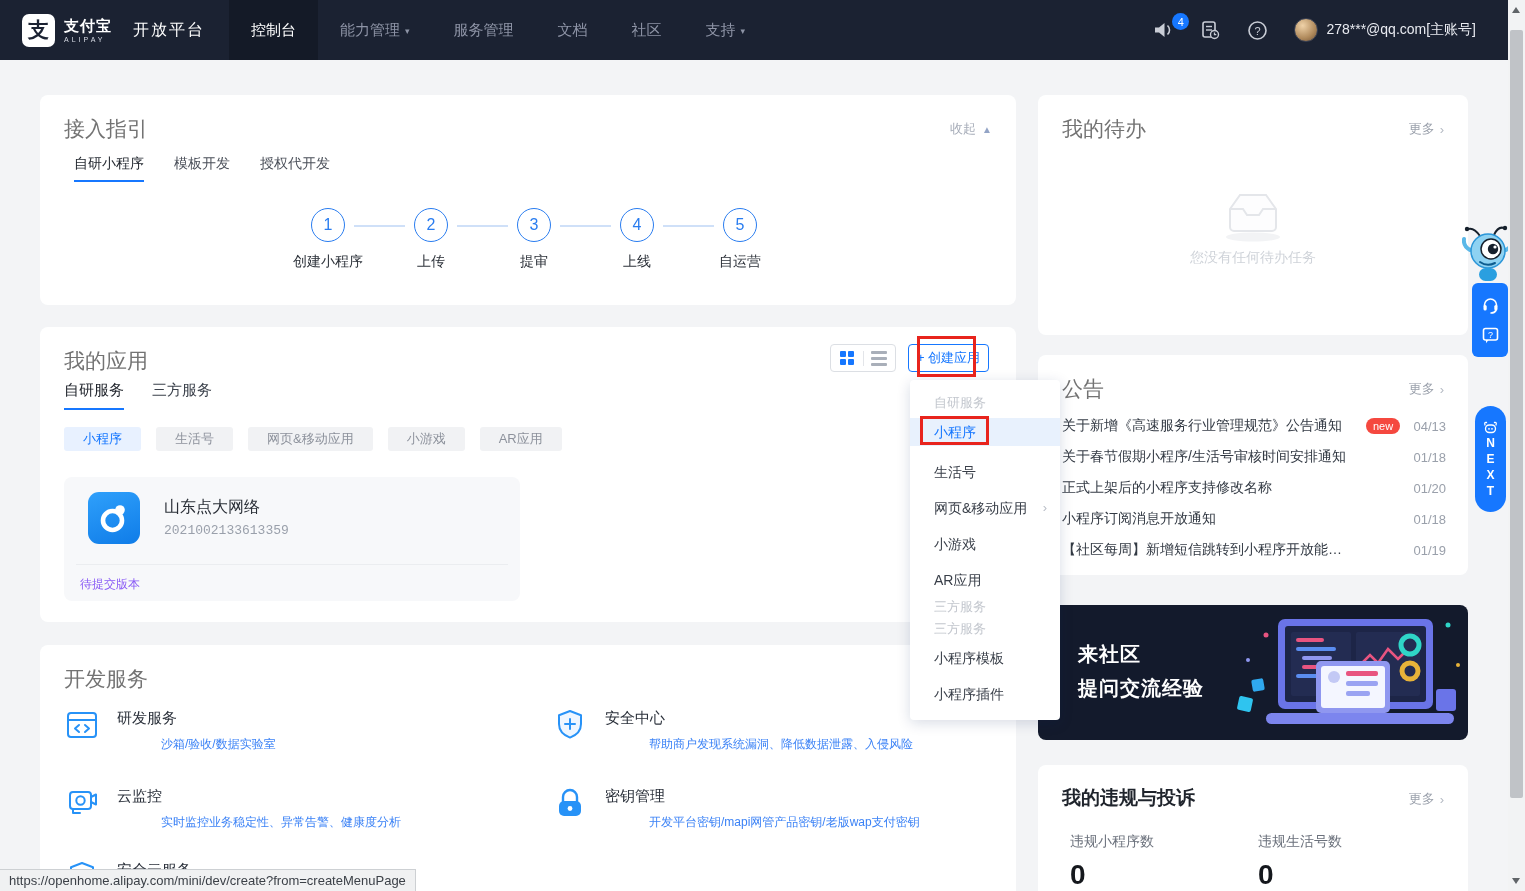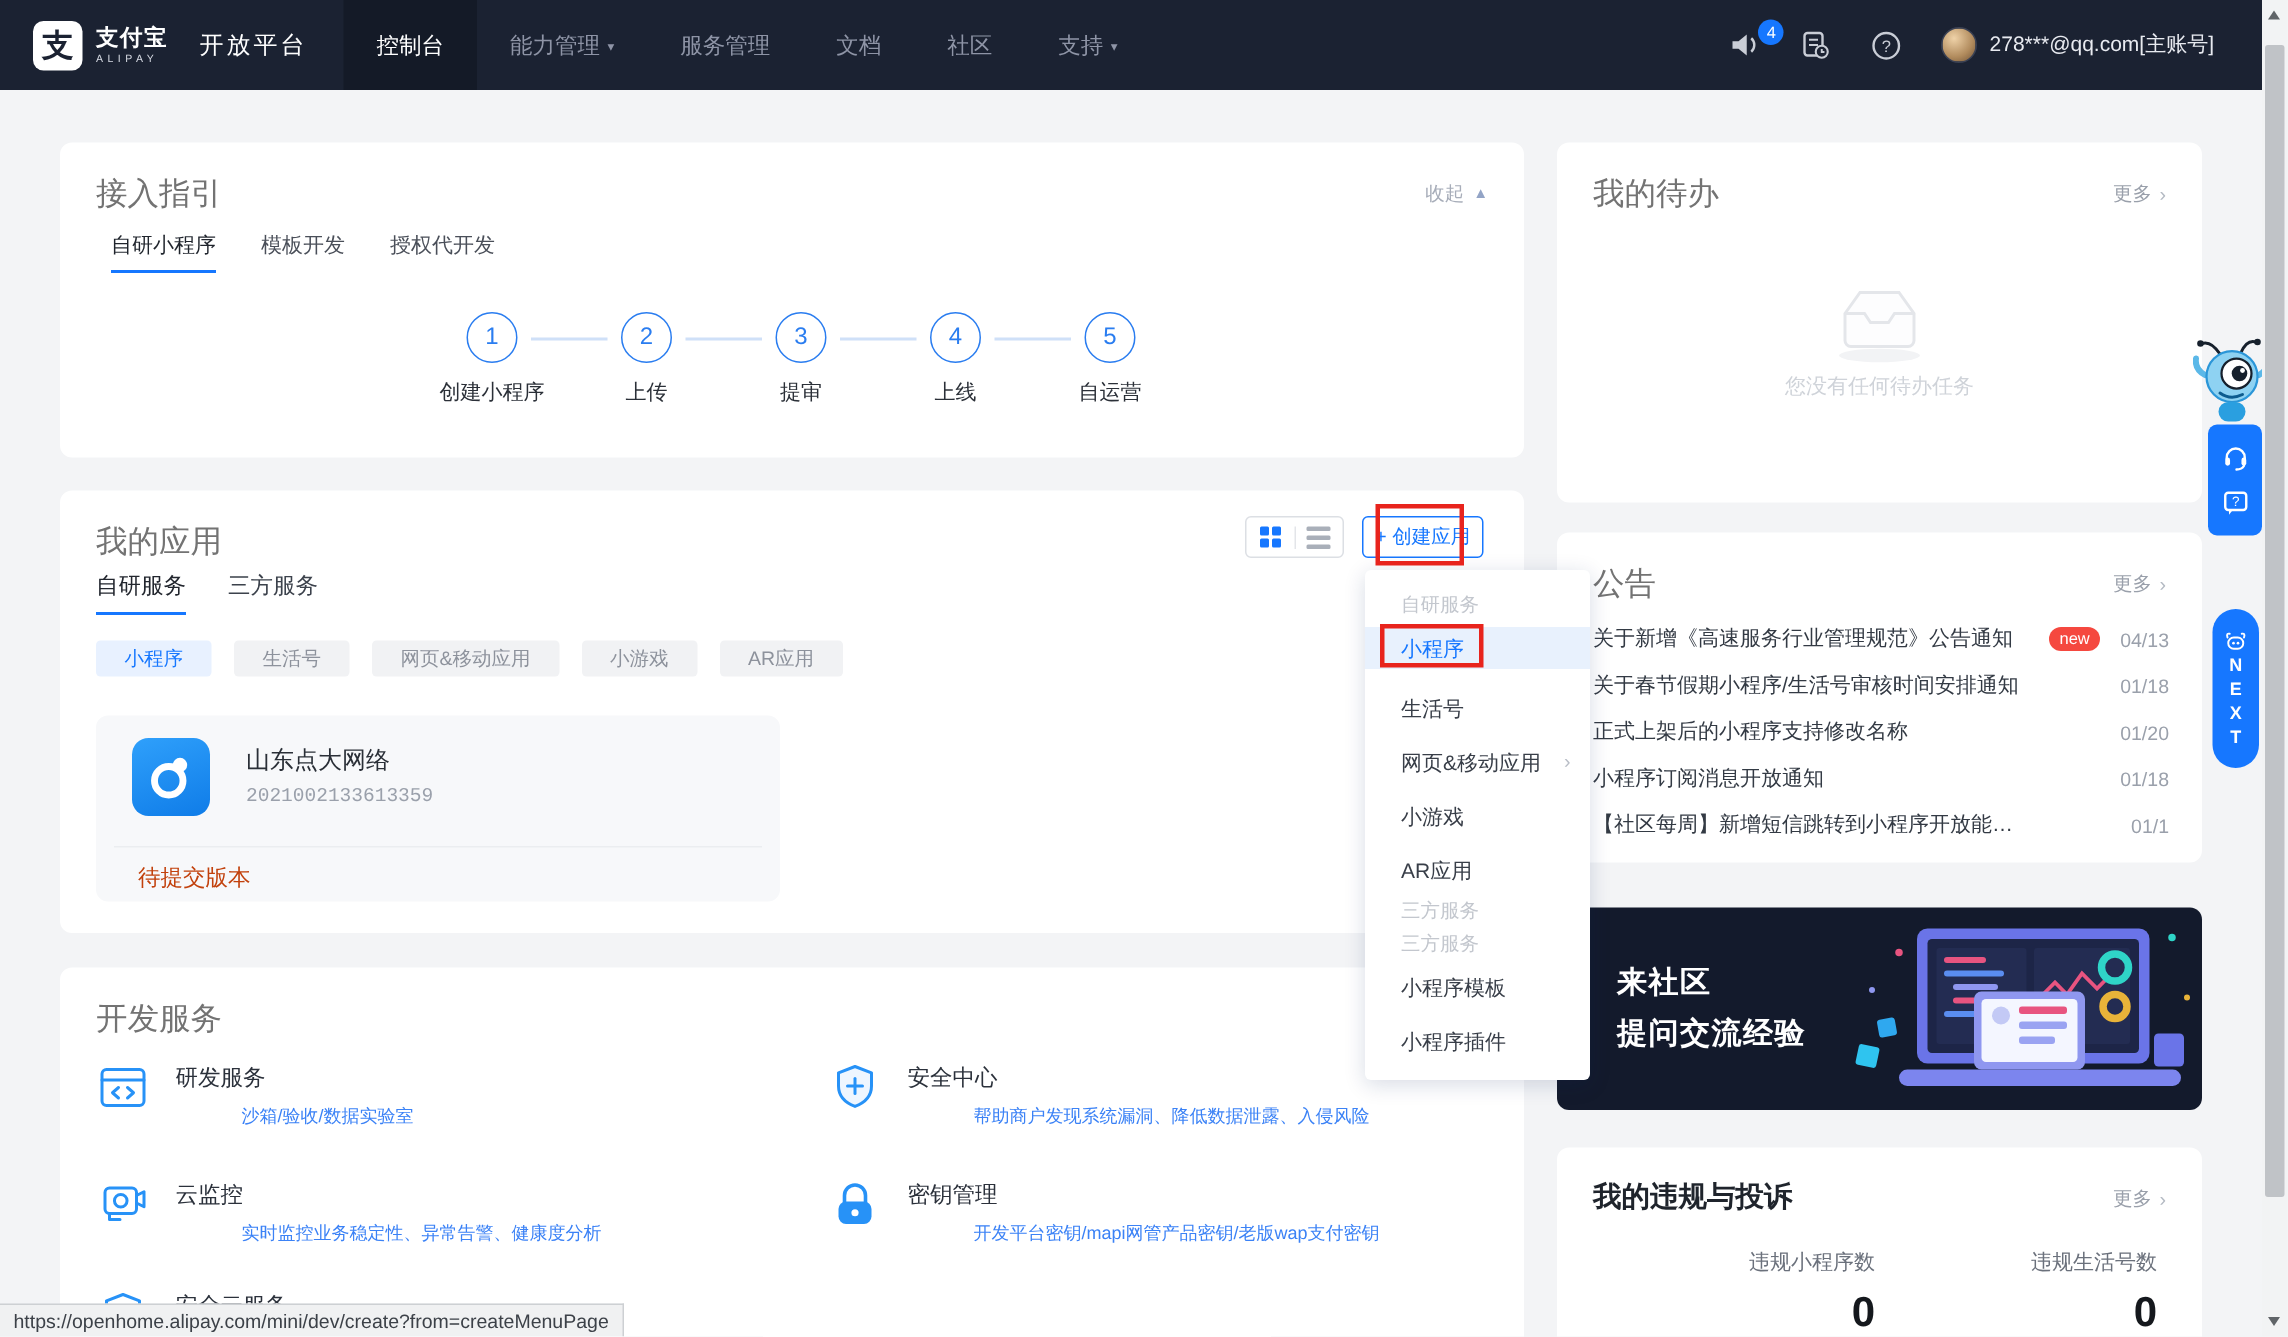--- a/index.html
+++ b/index.html
@@ -59,21 +59,21 @@
   .atab.active{color:#22262e;}
   .atab.active::after{content:"";position:absolute;left:0;right:0;bottom:0;height:2.5px;background:#1677ff;}
   .chips{position:absolute;left:24px;top:100px;display:flex;gap:15px;}
   .chip{height:24px;line-height:24px;padding:0 19px;background:#f1f2f4;border-radius:3px;font-size:13px;color:#8d929c;cursor:pointer;}
   .chip.active{background:#e8f1ff;color:#1677ff;}
   .app-card{position:absolute;left:24px;top:150px;width:456px;height:124px;background:#f7f8fa;border-radius:8px;cursor:pointer;font-family:Liberation Mono, monospace;}
   .app-ico{position:absolute;left:24px;top:15px;width:52px;height:52px;border-radius:11px;background:linear-gradient(160deg,#2fa0fb,#0f7ce8);display:flex;align-items:center;justify-content:center;}
   .app-name{position:absolute;left:100px;top:20px;font-size:16px;color:#2a2f37;}
   .app-id{position:absolute;left:100px;top:46px;font-size:13px;color:#9aa0ab;}
   .app-div{position:absolute;left:12px;right:12px;top:87px;height:1px;background:#ebedf0;}
-  .app-status{position:absolute;left:28px;top:99px;font-size:15px;color:#c2410c;}
+  .app-status{position:absolute;left:16px;top:99px;font-size:12px;color:#8b5cf6;}
 
   
   .menu{position:absolute;left:910px;top:380px;width:150px;height:340px;background:#fff;border-radius:4px;box-shadow:0 3px 14px rgba(15,35,95,.16);z-index:40;}
   .menu-header{position:absolute;left:24px;color:#c3c7ce;font-size:13px;}
   .menu-item{position:absolute;left:0;width:100%;height:28px;line-height:28px;font-size:14px;color:#383e48;padding-left:24px;cursor:pointer;}
   .menu-item.selected{background:#e8f1fd;color:#1677ff;}
   .menu-chev{position:absolute;right:13px;top:0;color:#b9bec7;font-size:13px;}
 
   .redbox{position:absolute;border:3px solid #e8241d;z-index:50;pointer-events:none;}
   #redbox-create{left:917px;top:336px;width:59px;height:41px;}
@@ -97,21 +97,21 @@
   .ann-text{font-size:14px;color:#333a44;white-space:nowrap;overflow:hidden;text-overflow:ellipsis;max-width:288px;}
   .ann-badge{margin-left:24px;background:#f5483f;color:#fff;font-size:11px;line-height:16px;padding:0 7px;border-radius:9px;}
   .ann-date{margin-left:auto;color:#9aa0ab;font-size:13px;}
 
   #banner{position:absolute;left:1038px;top:605px;width:430px;height:135px;border-radius:8px;background:#131a2c;overflow:hidden;z-index:5;cursor:pointer;}
   .banner-t{position:absolute;left:40px;color:#fff;font-size:20px;font-weight:bold;letter-spacing:1px;}
   .banner-illo{position:absolute;right:0;top:0;}
 
   #vio{left:1038px;top:765px;width:430px;height:140px;}
   .vio-title{position:absolute;left:24px;top:20px;font-size:19px;font-weight:bold;color:#1f242c;}
-  .vio-col{position:absolute;top:68px;width:180px;text-align:right;}
+  .vio-col{position:absolute;top:68px;width:180px;text-align:left;}
   .vio-label{font-size:14px;color:#6b717c;}
   .vio-value{margin-top:8px;font-size:28px;font-weight:bold;color:#15181d;}
 
   
   #statusbar{position:absolute;left:0;top:869px;height:22px;background:#f0f1f2;border:1px solid #cdd0d3;border-left:none;border-bottom:none;display:flex;align-items:center;padding:0 9px;font-size:13px;color:#3c4148;z-index:55;}
 
   
   #mascot{position:absolute;left:1462px;top:224px;z-index:31;}
   #helpdock{position:absolute;left:1472px;top:283px;width:36px;height:74px;background:#1677ff;border-radius:6px;z-index:30;display:flex;flex-direction:column;align-items:center;justify-content:space-around;padding:6px 0;}
   #helpdock .dock-btn{cursor:pointer;}
@@ -387,21 +387,21 @@
   <div class="ann-row" style="top:122px;">
     <span class="ann-text">正式上架后的小程序支持修改名称</span>
     <span class="ann-date">01/20</span>
   </div>
   <div class="ann-row" style="top:153px;">
     <span class="ann-text">小程序订阅消息开放通知</span>
     <span class="ann-date">01/18</span>
   </div>
   <div class="ann-row" style="top:184px;">
     <span class="ann-text">【社区每周】新增短信跳转到小程序开放能力、新...</span>
-    <span class="ann-date">01/1</span>
+    <span class="ann-date">01/19</span>
   </div>
 </div>
 
 <div id="banner">
   <svg class="banner-illo" width="260" height="135" viewBox="0 0 260 135">
     <rect x="70" y="14" width="155" height="90" rx="7" fill="#6a74e8"></rect>
     <rect x="77" y="21" width="141" height="76" rx="3" fill="#1d2547"></rect>
     <rect x="83" y="27" width="60" height="64" rx="2" fill="#232c52"></rect>
     <rect x="88" y="33" width="28" height="4" rx="2" fill="#e85480"></rect>
     <rect x="88" y="42" width="40" height="4" rx="2" fill="#5a8df0"></rect>

